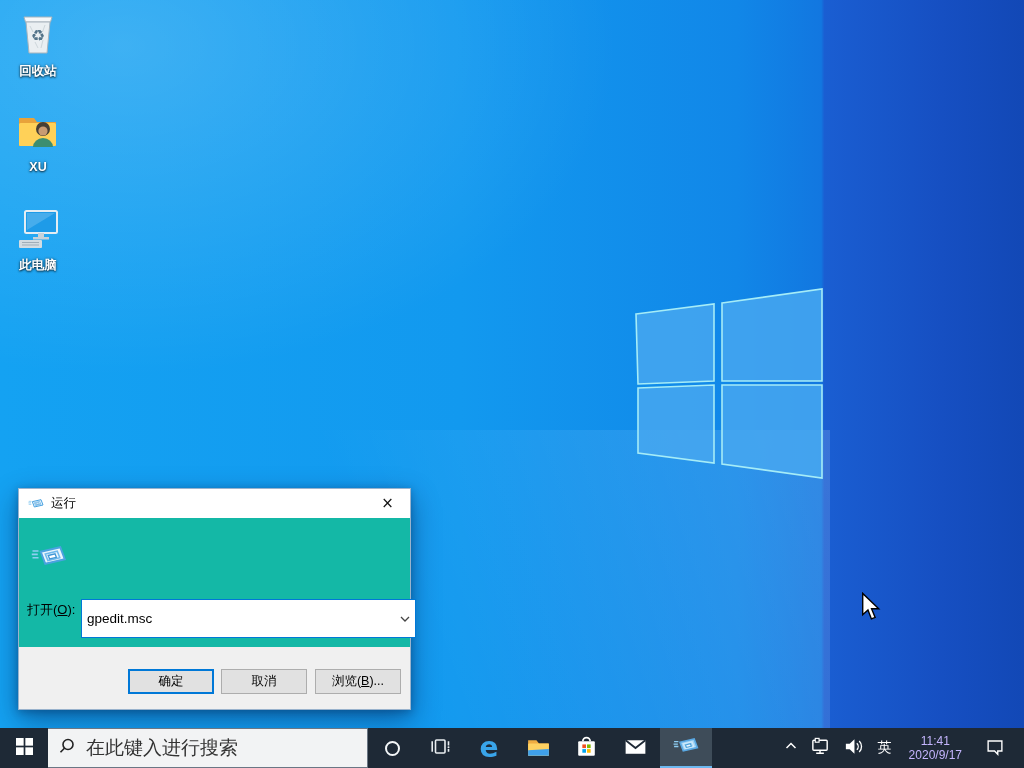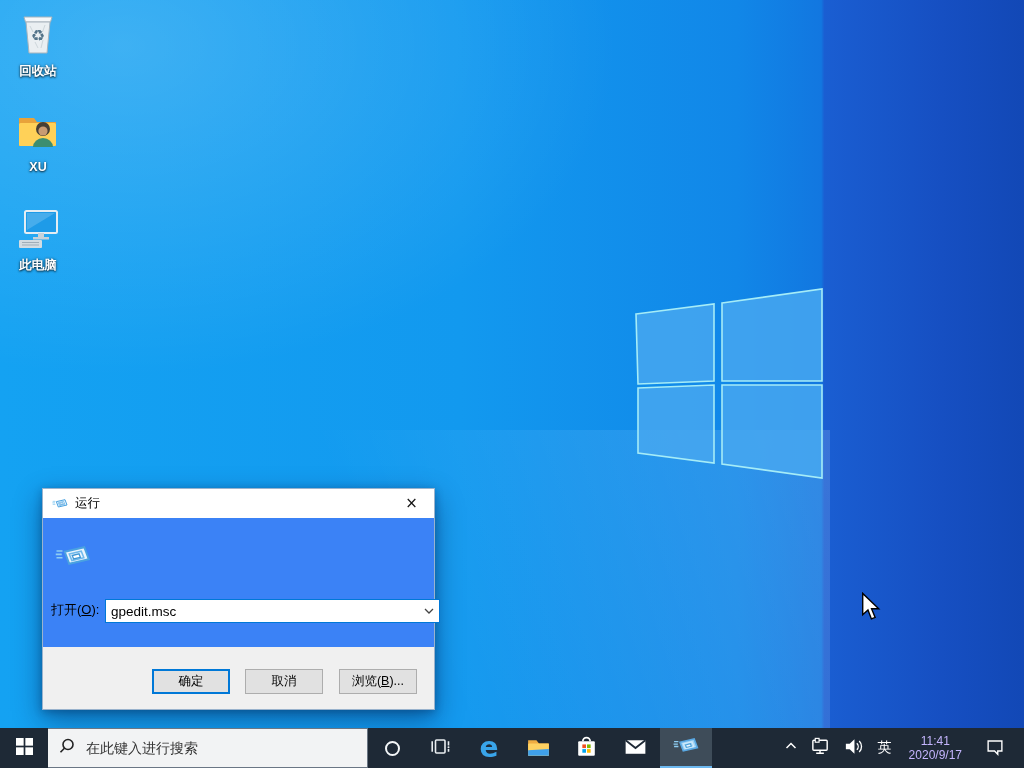--- a/index.html
+++ b/index.html
@@ -26,65 +26,64 @@
   .icon-cell .glyph { display:block; margin:0 auto; }
   .icon-label {
     display:block; margin-top:2px; color:#fff; font-size:12.5px; line-height:14px;
     text-shadow:0 1px 2px rgba(0,0,0,.75), 0 0 3px rgba(0,0,0,.45);
     font-weight:bold;
   }
 
   
   .run-dialog {
     position:absolute; left:18px; top:488px; width:393px; height:222px;
-    background:#3b82f6; border:1px solid #9ab3cd;
+    background:#14b8a6; border:1px solid #9ab3cd;
     box-shadow:0 10px 26px rgba(0,25,70,.45), 0 2px 8px rgba(0,25,70,.3);
-    margin-left:24px;
   }
   .dlg-titlebar { position:absolute; left:0; top:0; right:0; height:29px; background:#fff; display:flex; align-items:center; }
   .dlg-title-icon { margin-left:9px; display:flex; }
   .dlg-title-text { margin-left:7px; font-size:12.5px; color:#000; }
   .dlg-close {
     position:absolute; right:0; top:0; width:45px; height:29px; border:none; background:transparent;
     font-size:15px; line-height:29px; color:#111; cursor:default; font-family:"DejaVu Sans",sans-serif;
   }
   .dlg-body-icon { position:absolute; left:12px; top:50px; }
   .dlg-desc { position:absolute; left:60px; top:53px; width:320px; font-size:13px; color:#000; line-height:18px; }
   .dlg-open-label { position:absolute; left:8px; top:112px; font-size:13px; color:#000; }
   .u { text-decoration:underline; }
   .combo-wrap {
-    position:absolute; left:62px; top:110px; width:335px; height:24px;
+    position:absolute; left:62px; top:110px; width:335px; height:39px;
     border:1px solid #0078d7; background:#fff; display:flex; align-items:center;
   }
   .run-input {
     flex:1; height:100%; border:none; outline:none; padding:0 5px;
     font-size:13.5px; color:#000; font-family:"Liberation Sans","DejaVu Sans",sans-serif;
   }
   .combo-arrow { width:20px; display:flex; justify-content:center; align-items:center; height:100%; cursor:default; }
   .dlg-footer { position:absolute; left:0; right:0; bottom:0; height:62px; background:#f0f0f0; }
   .dlg-btn {
-    position:absolute; top:180px; width:78px; height:25px; font-size:12.5px; color:#000;
+    position:absolute; top:180px; width:86px; height:25px; font-size:12.5px; color:#000;
     background:#e1e1e1; border:1px solid #adadad; cursor:default;
     font-family:"Liberation Sans","DejaVu Sans",sans-serif;
   }
   .dlg-btn.default { border:2px solid #0078d7; background:#e5f1fb00; background-color:#e1e1e1; }
   .btn-ok { left:109px; } .btn-cancel { left:202px; } .btn-browse { left:296px; }
 
   
   .taskbar {
     position:absolute; left:0; bottom:0; width:1024px; height:40px;
     background:#1e2936; display:flex; align-items:stretch; z-index:50;
   }
   .tb-btn { width:48px; display:flex; align-items:center; justify-content:center; cursor:default; }
   .tb-search {
     width:320px; background:#f2f3f4; border:1px solid #6a7684; border-left:none;
     display:flex; align-items:center; padding:0 10px; gap:10px;
   }
   .tb-search input {
-    flex:1; border:none; outline:none; background:transparent; font-size:14px; color:#222;
+    flex:1; border:none; outline:none; background:transparent; font-size:19px; color:#222;
     font-family:"Liberation Sans","DejaVu Sans",sans-serif;
   }
   .tb-search input::placeholder { color:#333; opacity:1; }
   .cortana-ring { width:15px; height:15px; border:2.5px solid #f4f7f9; border-radius:50%; }
   .edge-e { font-size:28px; font-weight:bold; color:#39a4e9; line-height:28px; font-family:"DejaVu Sans",sans-serif; }
   .tb-app-active { width:52px; background:#3e4c59; position:relative; }
   .tb-app-active::after { content:""; position:absolute; left:0; right:0; bottom:0; height:2px; background:#6cb8f0; }
   .tb-spacer { flex:1; }
   .tray { display:flex; align-items:center; gap:2px; padding-right:6px; }
   .tray-btn { height:40px; display:flex; align-items:center; justify-content:center; padding:0 5px; cursor:default; }

